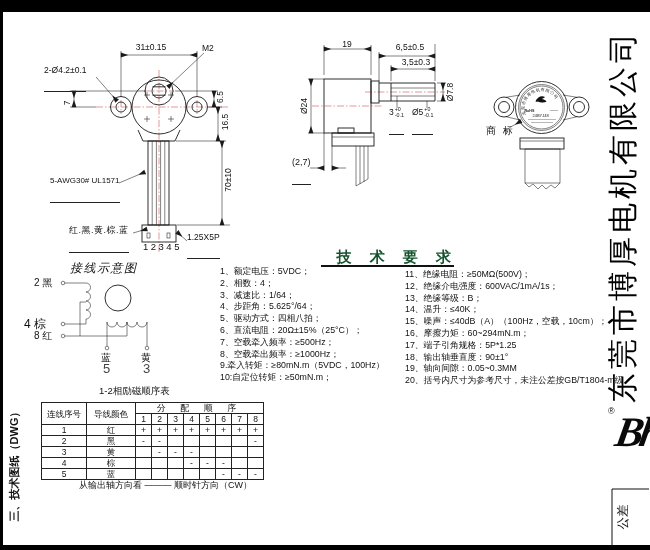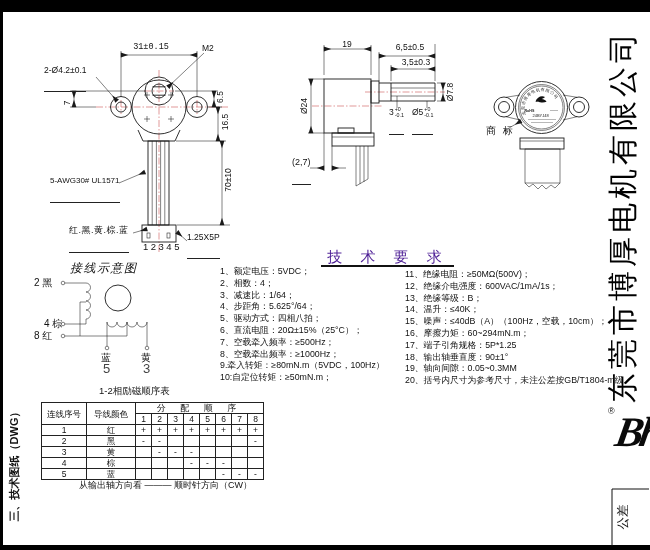--- a/index.html
+++ b/index.html
@@ -12,22 +12,22 @@
   .cjk{font-family:"Liberation Serif",serif;}
   .tolwrap{display:inline-flex;align-items:center;}
   .tolstack{display:inline-flex;flex-direction:column;font-size:5.3px;line-height:5.5px;margin-left:1px;}
   #linework{position:absolute;left:0;top:0;}
   .ln{stroke:#1a1a1a;stroke-width:0.9;fill:none;}
   .th{stroke:#1a1a1a;stroke-width:0.55;fill:none;}
   .dm{stroke:#1a1a1a;stroke-width:0.55;fill:none;}
   .cl{stroke:#cc5555;stroke-width:0.6;fill:none;stroke-dasharray:7 2 1.5 2;}
   .gy{stroke:#999;stroke-width:0.7;fill:none;}
   .svgtext{font-family:"Liberation Sans",sans-serif;fill:#222;}
-  #tr-title{position:absolute;left:318px;top:248px;width:140px;text-align:center;
-            font-size:15px;font-weight:normal;letter-spacing:7px;color:#4c1d95;}
+  #tr-title{position:absolute;left:318px;top:248px;width:140px;text-align:right;
+            font-size:15px;font-weight:bold;letter-spacing:7px;color:#14532d;}
   #tr-underline{position:absolute;left:321px;top:265px;width:133px;height:1.5px;background:#111;}
   .trcol{position:absolute;font-size:8.8px;color:#111;white-space:nowrap;}
   .trcol div{line-height:11.8px;}
   #tr-left{left:220px;top:266px;}
   #tr-right{left:405px;top:269px;}
   #seq-table{position:absolute;left:41px;top:402px;border-collapse:collapse;table-layout:fixed;}
   #seq-table td{border:1px solid #222;text-align:center;padding:0;font-size:8.5px;
                 line-height:10px;height:10px;color:#111;}
   #seq-table .c1{width:44px;}#seq-table .c2{width:48px;}#seq-table .st{width:15px;}
   #seq-table .sp{letter-spacing:6px;font-size:9px;}
@@ -190,21 +190,21 @@
     <line class="th" x1="147" y1="322" x2="147" y2="346.2"></line>
     <circle class="ln" cx="118" cy="298" r="13"></circle>
   </g>
 
   <g>
     <line x1="612" y1="489" x2="612" y2="546" stroke="#111" stroke-width="1"></line>
     <line x1="612" y1="489" x2="649" y2="489" stroke="#111" stroke-width="1"></line>
   </g>
 </svg>
 
-<div class="lbl" style="left:123px;top:43px;width:56px;text-align:center;font-family:Liberation Mono, monospace;">31±0.15</div>
+<div class="lbl" style="left:123px;top:43px;width:56px;text-align:center;">31±0.15</div>
 <div class="lbl" style="left:202px;top:44px;">M2</div>
 <div class="lbl ul" style="left:44px;top:66px;">2-Ø4.2±0.1</div>
 <div class="lbl rot" style="left:68px;top:103px;">7</div>
 <div class="lbl rot" style="left:221px;top:97px;">6.5</div>
 <div class="lbl rot" style="left:226px;top:122px;">16.5</div>
 <div class="lbl rot" style="left:229px;top:180px;">70±10</div>
 <div class="lbl ul" style="left:50px;top:177px;font-size:8px;">5-AWG30# UL1571</div>
 <div class="lbl ul" style="left:69px;top:226px;font-size:9px;letter-spacing:0.5px;">红.黑.黄.棕.蓝</div>
 <div class="lbl" style="left:143px;top:242px;width:34px;text-align:center;letter-spacing:2.5px;font-size:9.5px;">12345</div>
 <div class="lbl ul" style="left:187px;top:233px;">1.25X5P</div>
@@ -254,21 +254,21 @@
   <div>15、噪声：≤40dB（A）（100Hz，空载，10cm）；</div>
   <div>16、摩擦力矩：60~294mN.m；</div>
   <div>17、端子引角规格：5P*1.25</div>
   <div>18、输出轴垂直度：90±1°</div>
   <div>19、轴向间隙：0.05~0.3MM</div>
   <div>20、括号内尺寸为参考尺寸，未注公差按GB/T1804-m级。</div>
 </div>
 
 <div class="lbl" style="left:70px;top:262px;font-size:12px;letter-spacing:1.5px;font-style:italic;">接线示意图</div>
 <div class="lbl" style="left:34px;top:277px;font-size:10px;">2 黑</div>
-<div class="lbl" style="left:44px;top:318px;font-size:10px;">4 棕</div>
+<div class="lbl" style="left:24px;top:318px;font-size:12px;">4 棕</div>
 <div class="lbl" style="left:34px;top:330px;font-size:10px;">8 红</div>
 <div class="lbl" style="left:101px;top:352px;font-size:10px;">蓝</div>
 <div class="lbl" style="left:103px;top:362px;font-size:13px;color:#444;">5</div>
 <div class="lbl" style="left:141px;top:352px;font-size:10px;">黄</div>
 <div class="lbl" style="left:143px;top:362px;font-size:13px;color:#444;">3</div>
 <div class="lbl" style="left:99px;top:386px;font-size:9.5px;">1-2相励磁顺序表</div>
 
 <table id="seq-table">
   <tbody>
       <tr style="height:11px;">

